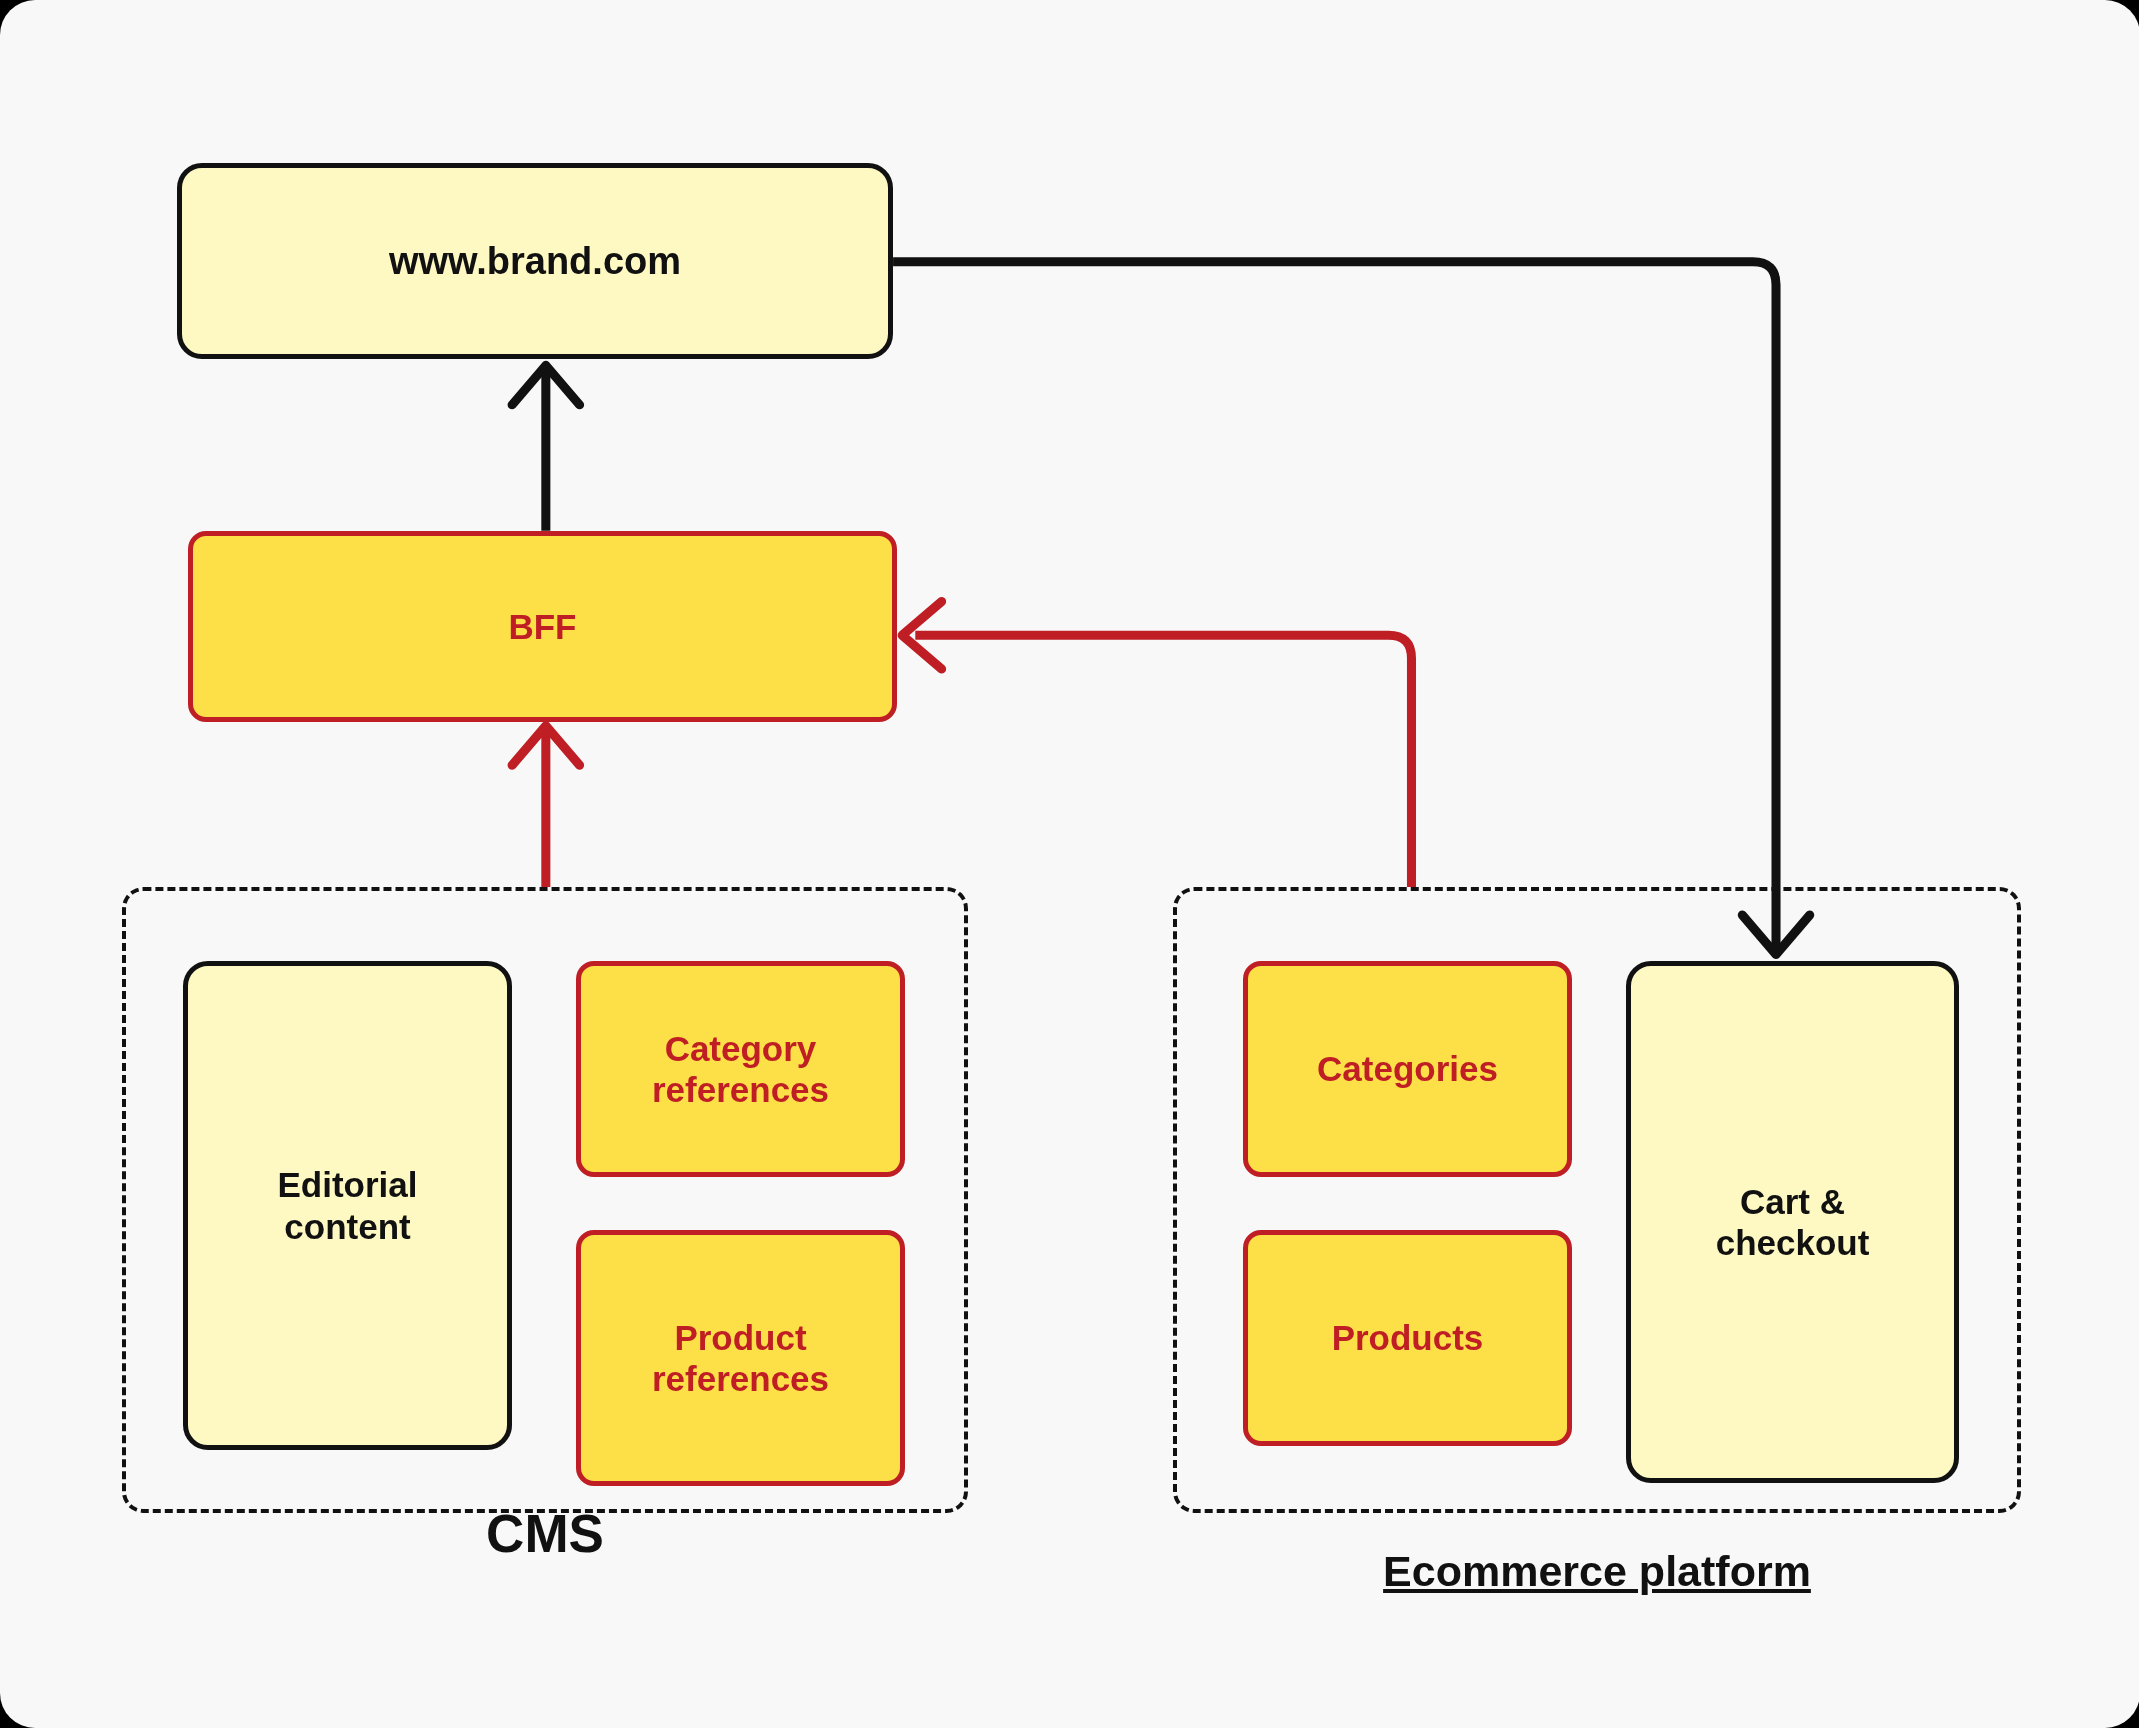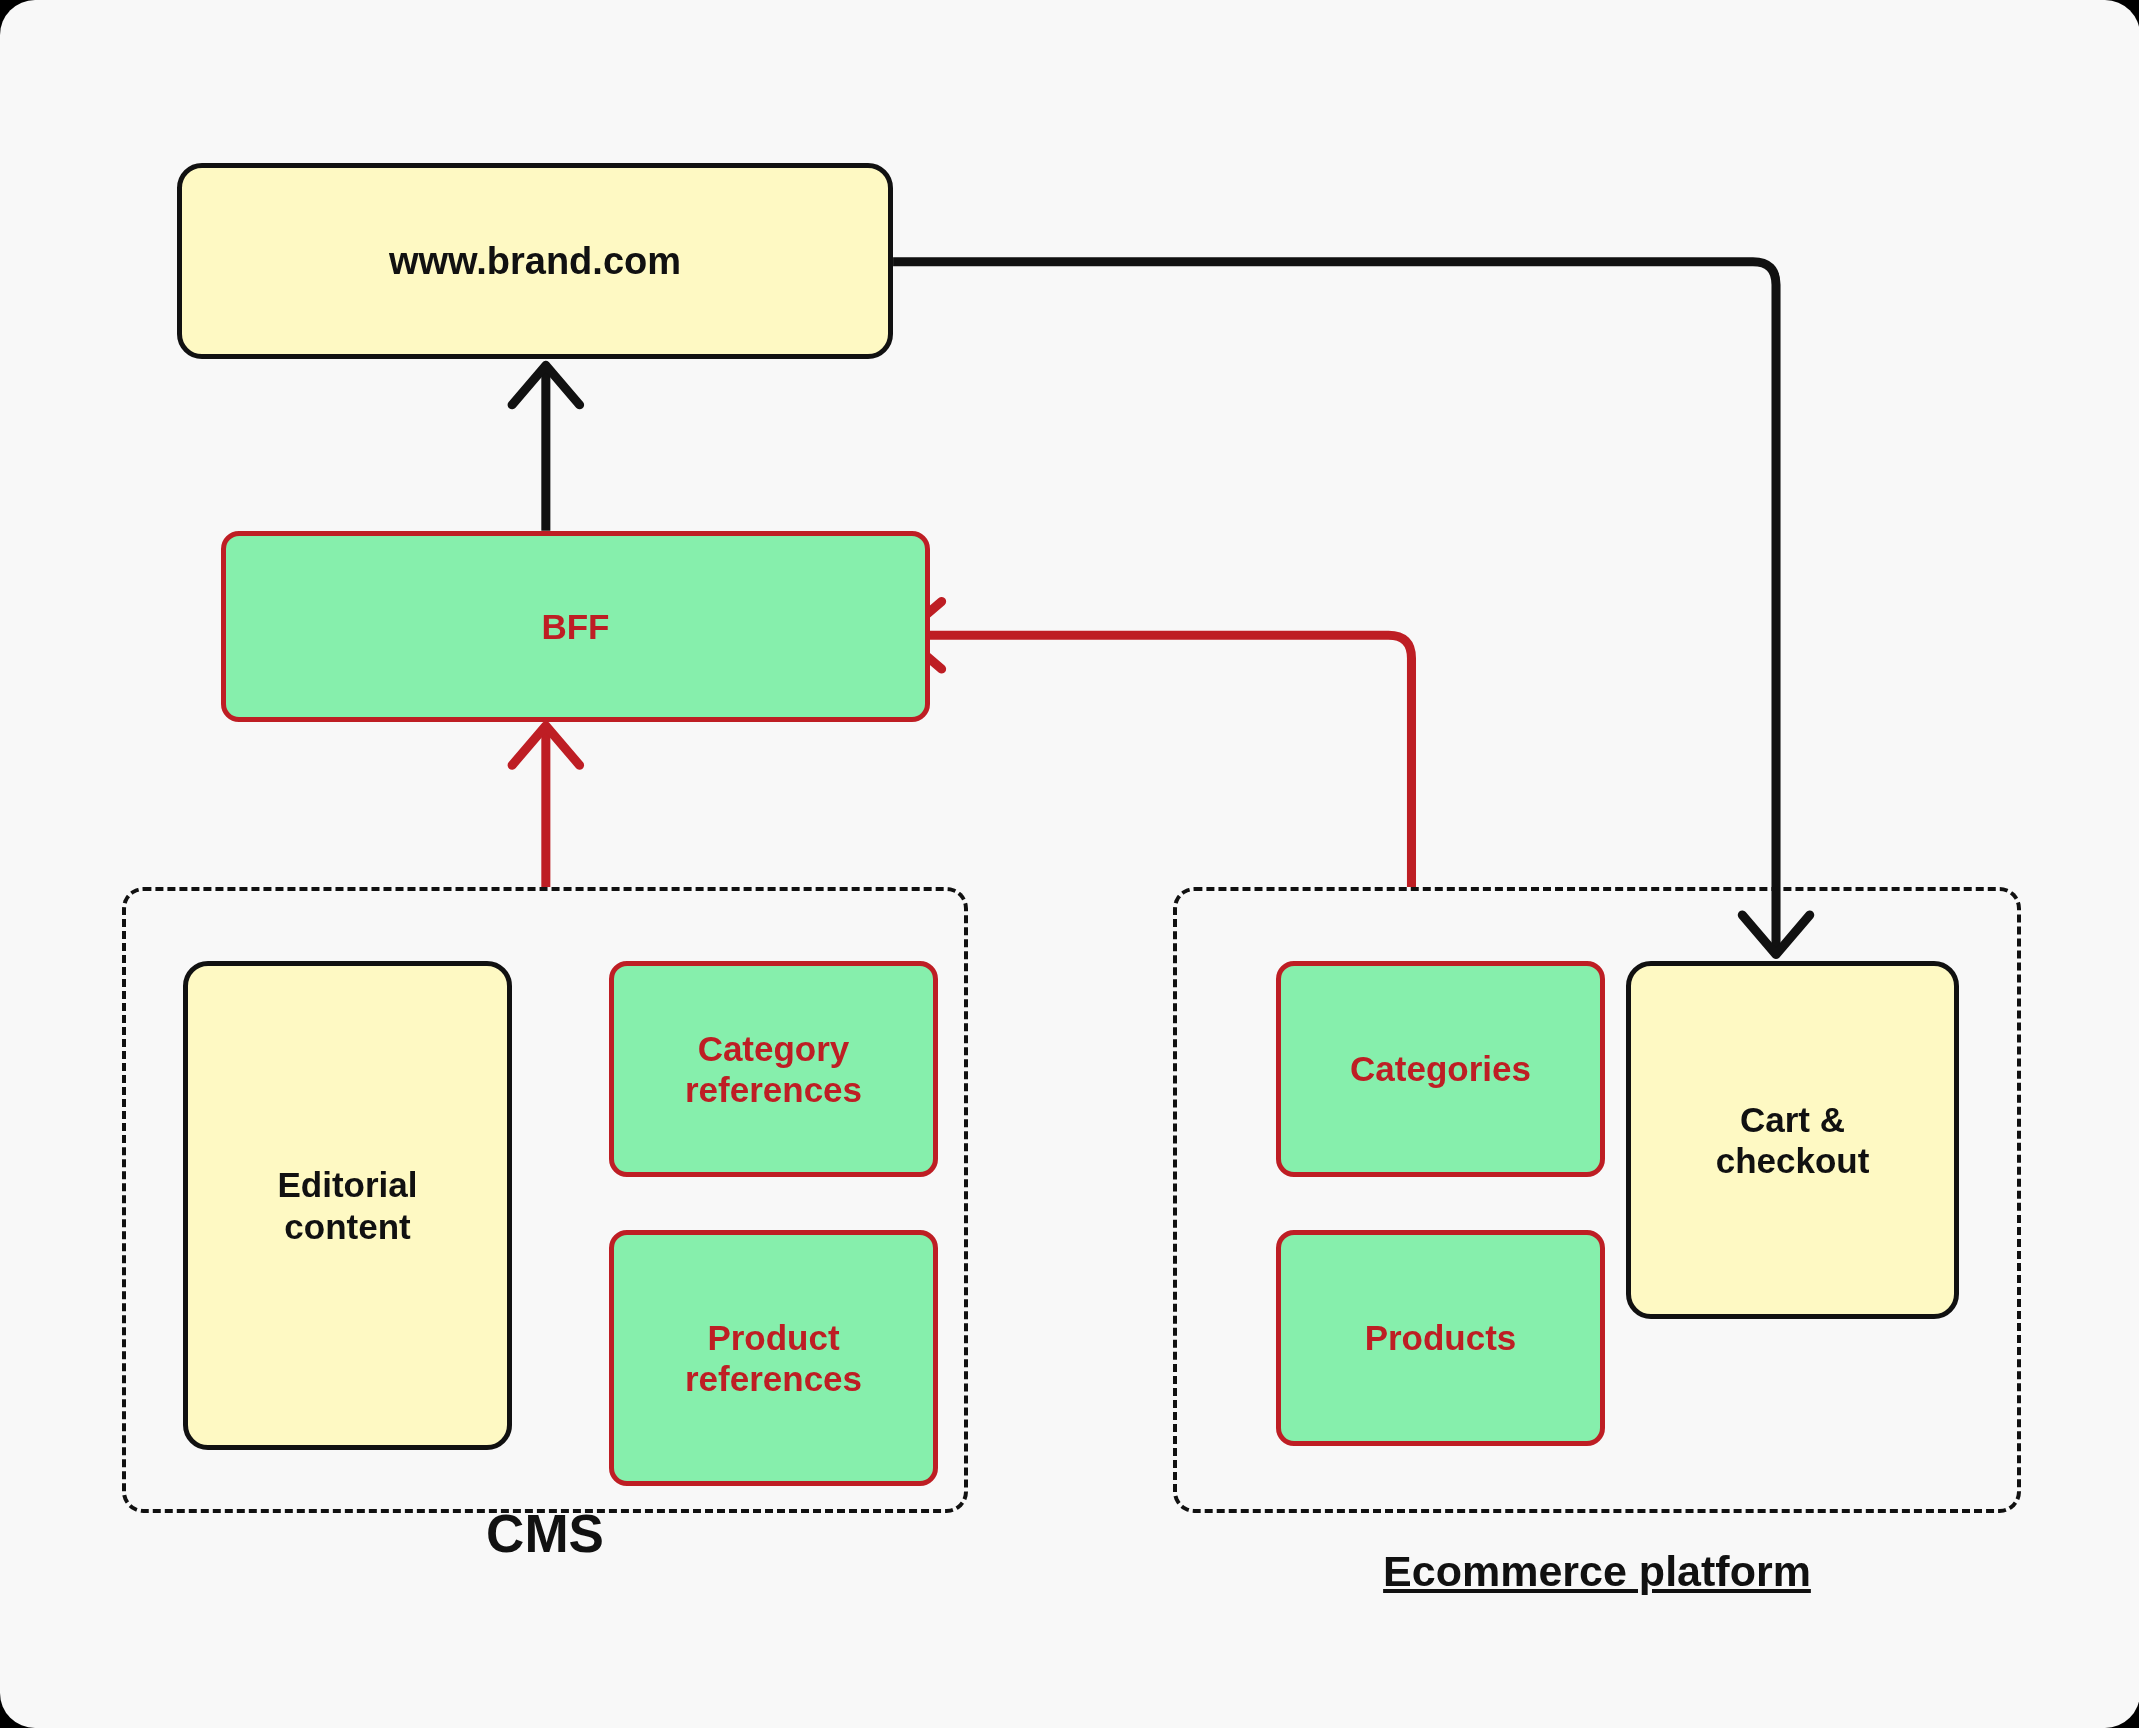--- a/index.html
+++ b/index.html
@@ -36,24 +36,23 @@
     line-height: 1.18;
     white-space: pre-line;
     z-index: 3;
   }
   .node.plain {
     background: #fef9c3;
     border: 5.8px solid #111111;
     color: #111111;
   }
   .node.red {
-    background: #86efac;
+    background: #fde047;
     border: 5.8px solid #BE1E24;
     color: #BE1E24;
-    margin-left: 33px;
   }
 
   
   .group {
     position: absolute;
     box-sizing: border-box;
     border: 4.1px dashed #111111;
     border-radius: 21.4px;
     background: transparent;
     z-index: 1;
@@ -96,21 +95,21 @@
     left: 1243px; top: 961px; width: 329px; height: 216px;
     border-radius: 18px;
     font-size: 35px;
   }
   #node-products {
     left: 1243px; top: 1230px; width: 329px; height: 216px;
     border-radius: 18px;
     font-size: 35px;
   }
   #node-cart {
-    left: 1626px; top: 961px; width: 333px; height: 358px;
+    left: 1626px; top: 961px; width: 333px; height: 522px;
     border-radius: 25px;
     font-size: 35px;
   }
 
   #group-cms {
     left: 122px; top: 887px; width: 846px; height: 626px;
   }
   #group-ecom {
     left: 1173px; top: 887px; width: 848px; height: 626px;
   }

